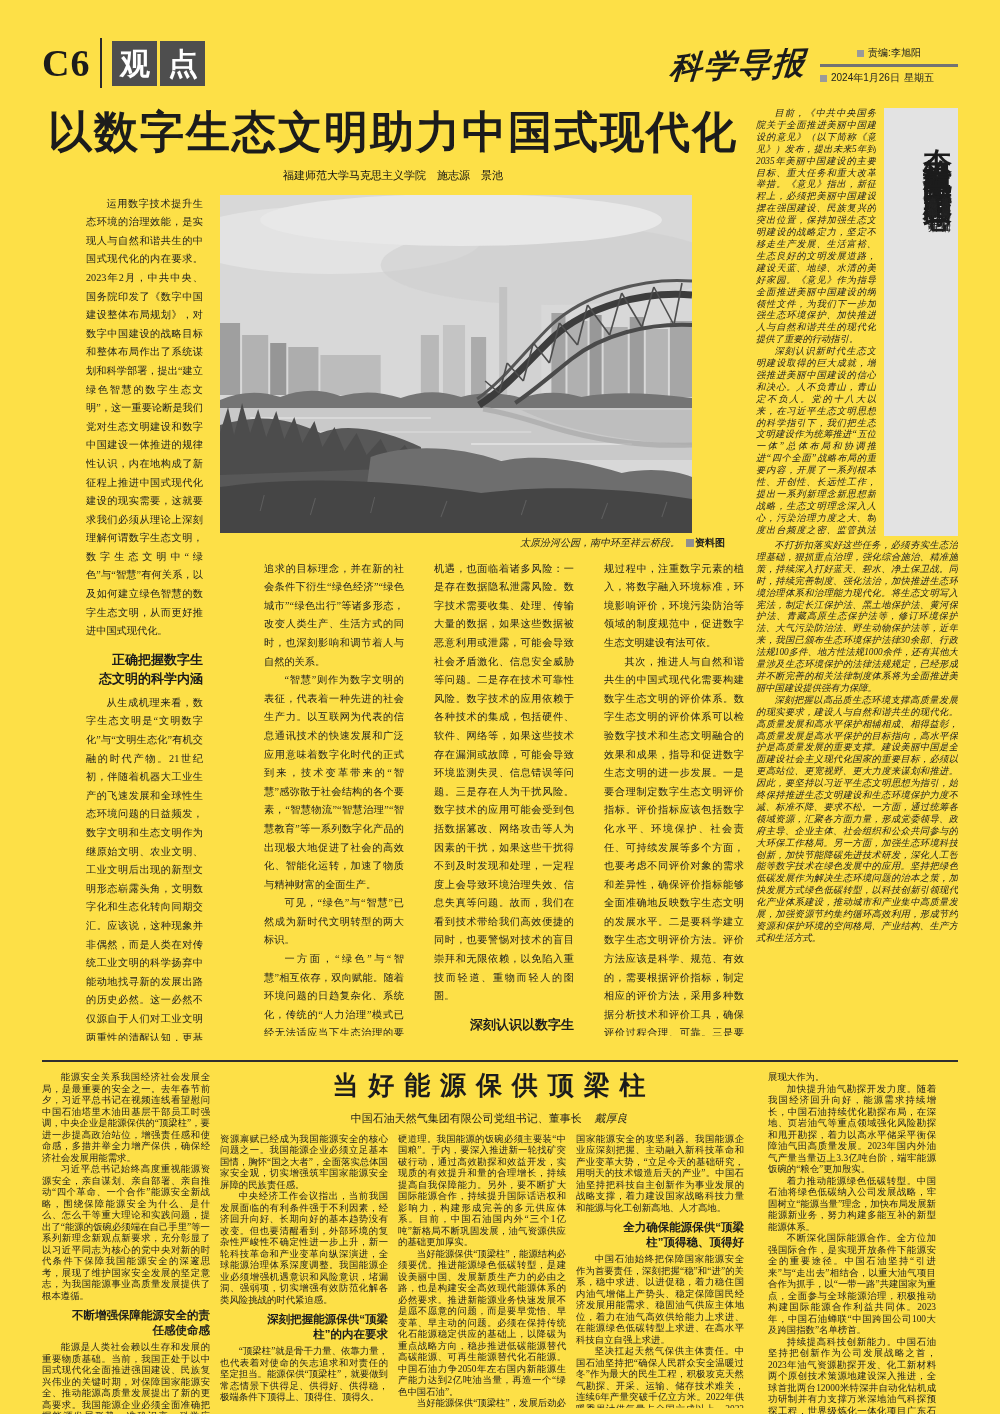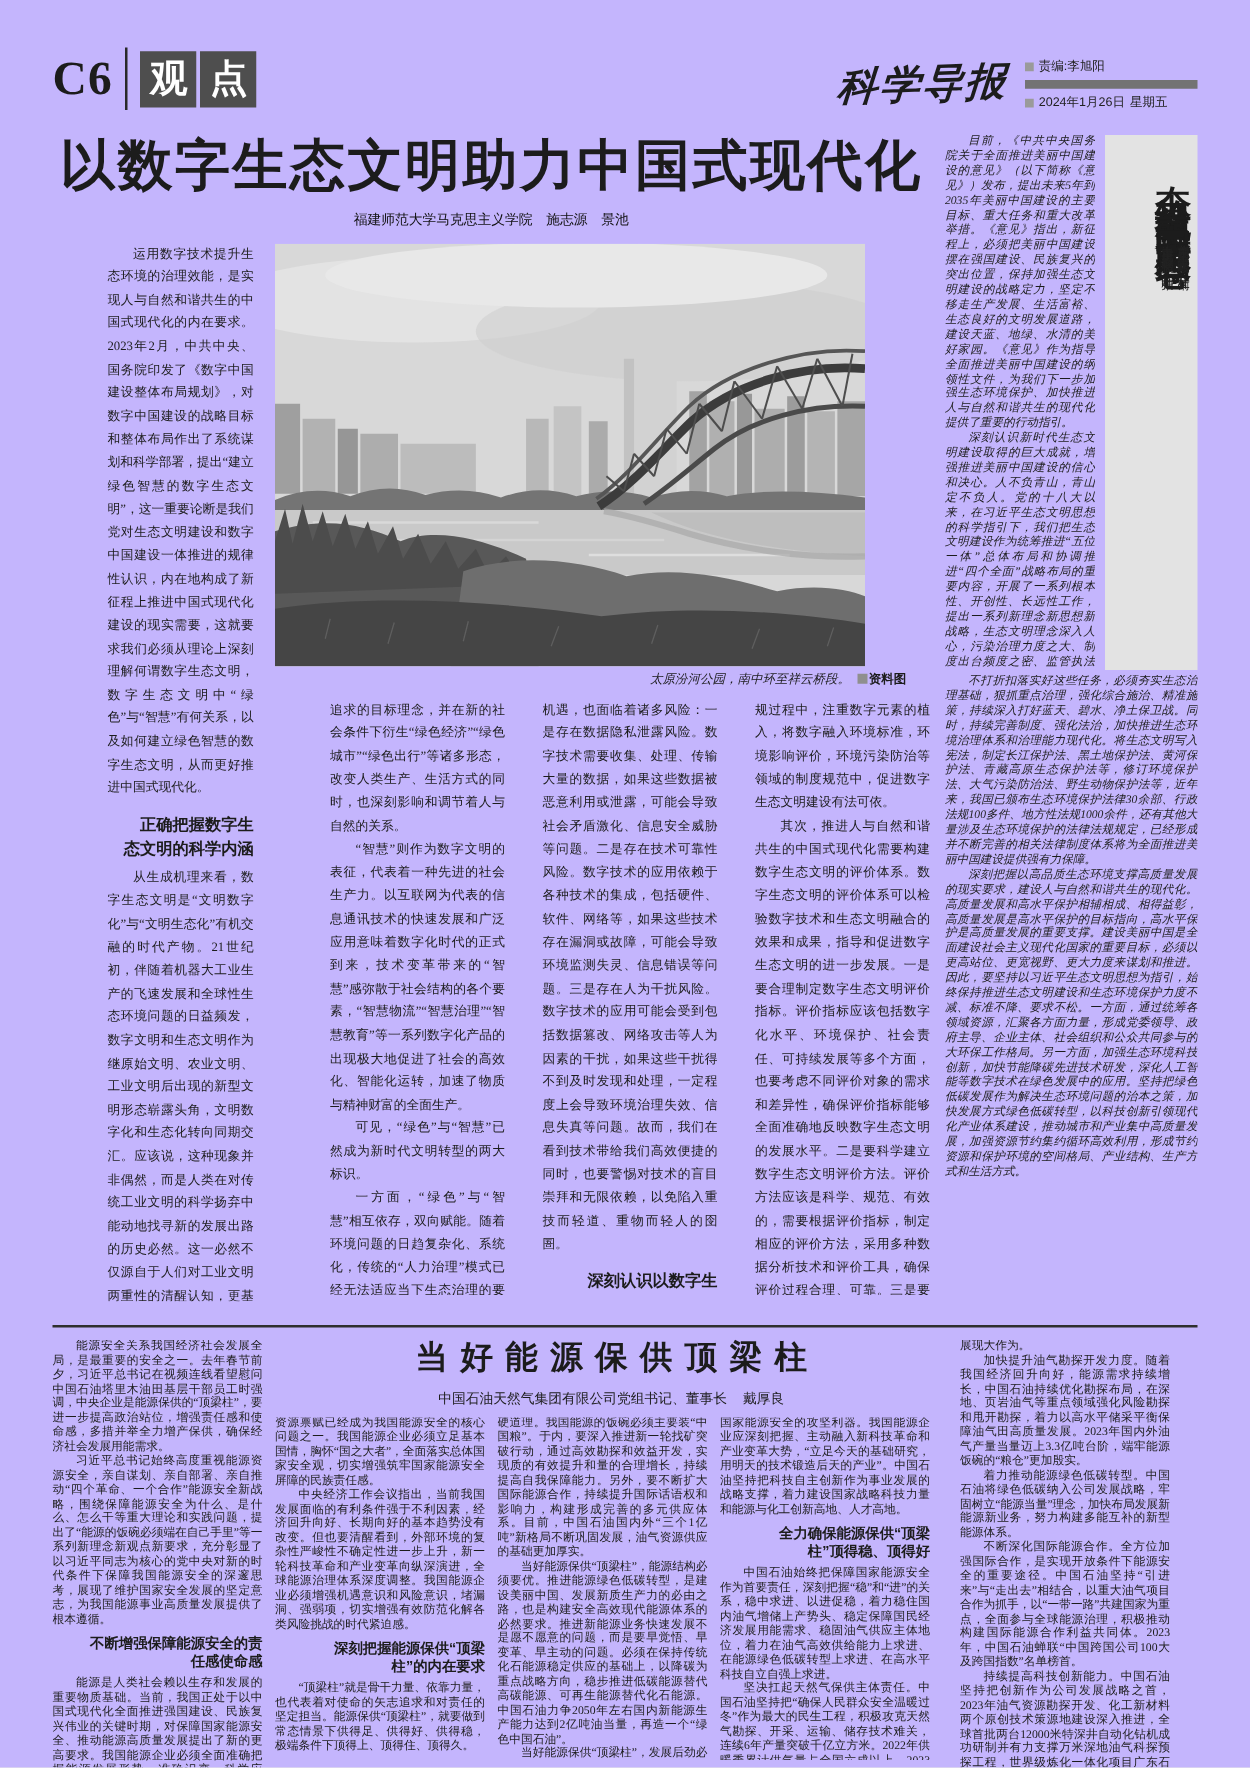--- a/index.html
+++ b/index.html
@@ -1,19 +1,19 @@
 <!DOCTYPE html>
 <html><head>
 <meta charset="utf-8">
 <style>
   * { margin:0; padding:0; box-sizing:border-box; }
   html,body { background:#e8e8e8; }
   .page {
     position:relative; width:1000px; height:1414px; margin:0 auto;
-    background:#c4b5fd; color:#1c1c1c; overflow:hidden;
+    background:#fde047; color:#1c1c1c; overflow:hidden;
     font-family:"Liberation Serif","DejaVu Serif",serif;
     padding:38px 42px 0 42px;
   }
   
   .hdr { display:flex; align-items:flex-start; justify-content:space-between; height:62px; }
   .hdr-left { display:flex; align-items:center; gap:10px; }
   .pageno { font-size:38px; font-weight:bold; letter-spacing:1px; font-family:"Liberation Serif",serif; }
   .vrule { width:2px; height:50px; background:#2a2a2a; }
   .sect { display:flex; gap:3px; }
   .sect .blk {
@@ -22,21 +22,21 @@
     font-size:30px; line-height:45px; text-align:center;
   }
   .hdr-right { display:flex; align-items:center; gap:14px; margin-top:4px; }
   .masthead {
     font-size:32px; font-weight:bold; font-style:italic;
     transform:skewX(-6deg) rotate(-2deg); letter-spacing:2px;
     font-family:"Liberation Serif","DejaVu Serif",serif;
   }
   .pubinfo { width:138px; font-family:"Liberation Sans","DejaVu Sans",sans-serif; font-size:10px; color:#222; }
   .pubinfo .row { display:flex; align-items:center; gap:4px; padding:4px 0; }
-  .pubinfo .row:first-child { border-bottom:7px solid #737373; }
+  .pubinfo .row:first-child { border-bottom:3px solid #737373;justify-content:center; }
   .sq { display:inline-block; width:7px; height:7px; background:#9a9a9a; flex:0 0 auto; }
   
   .topsec { display:flex; margin-top:8px; height:942px; }
   .main-art { width:702px; }
   .m-head { text-align:center; font-size:44px; font-weight:900; letter-spacing:2px; line-height:1.15;
             font-family:"Liberation Serif","DejaVu Serif",serif; }
   .m-by { text-align:center; font-size:11px; margin-top:9px; color:#111;
           font-family:"Liberation Sans","DejaVu Sans",sans-serif; }
   .m-body { display:flex; margin-top:12px; height:846px; overflow:hidden; }
   .mcol { width:168px; overflow:hidden;margin-left:44px; }
@@ -73,21 +73,21 @@
   .v-authors span { display:block; margin-bottom:10px; }
   .sb-wide { margin-top:4px; height:502px; overflow:hidden; }
   
   .botsec { border-top:2px solid #2f2f2f; margin-top:10px; padding-top:10px;
             display:flex; height:372px; overflow:hidden; }
   .bcol { width:168px; overflow:hidden; }
   .b-mid { width:538px; margin:0 10px; }
   .b-head { text-align:center; font-size:26px; font-weight:900; letter-spacing:.38em;
             text-indent:.38em; line-height:1.1; font-family:"Liberation Serif",serif; }
   .b-by { text-align:center; font-size:11px; margin:10px 0 8px 0; }
-  .b-by .nm { margin-left:10px;text-align:right; }
+  .b-by .nm { font-style:italic; margin-left:10px;text-align:right; }
   .b-cols { display:flex; height:274px; overflow:hidden; }
   .b-cols .bcol + .bcol { margin-left:10px; }
   .botsec .seg-p, .botsec .seg-c { font-size:9.4px; line-height:11.5px; }
   .botsec .seg-h { font-size:11.5px; line-height:15px; margin:6px 0 4px 0; }
 </style>
 </head>
 <body>
 
 <div class="page">
 

